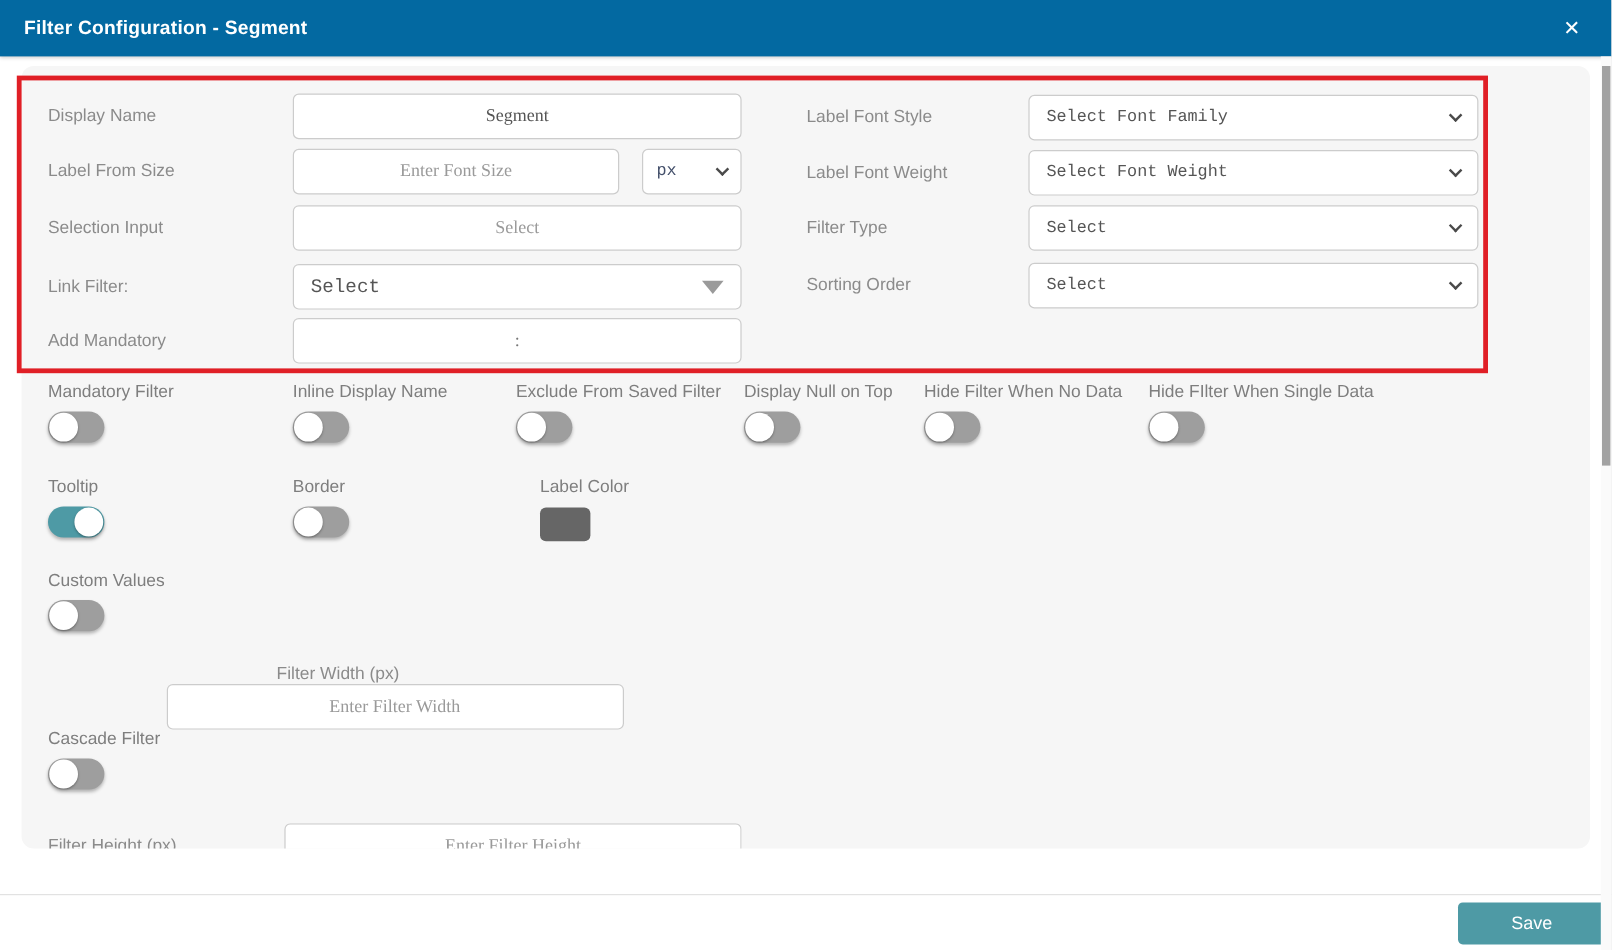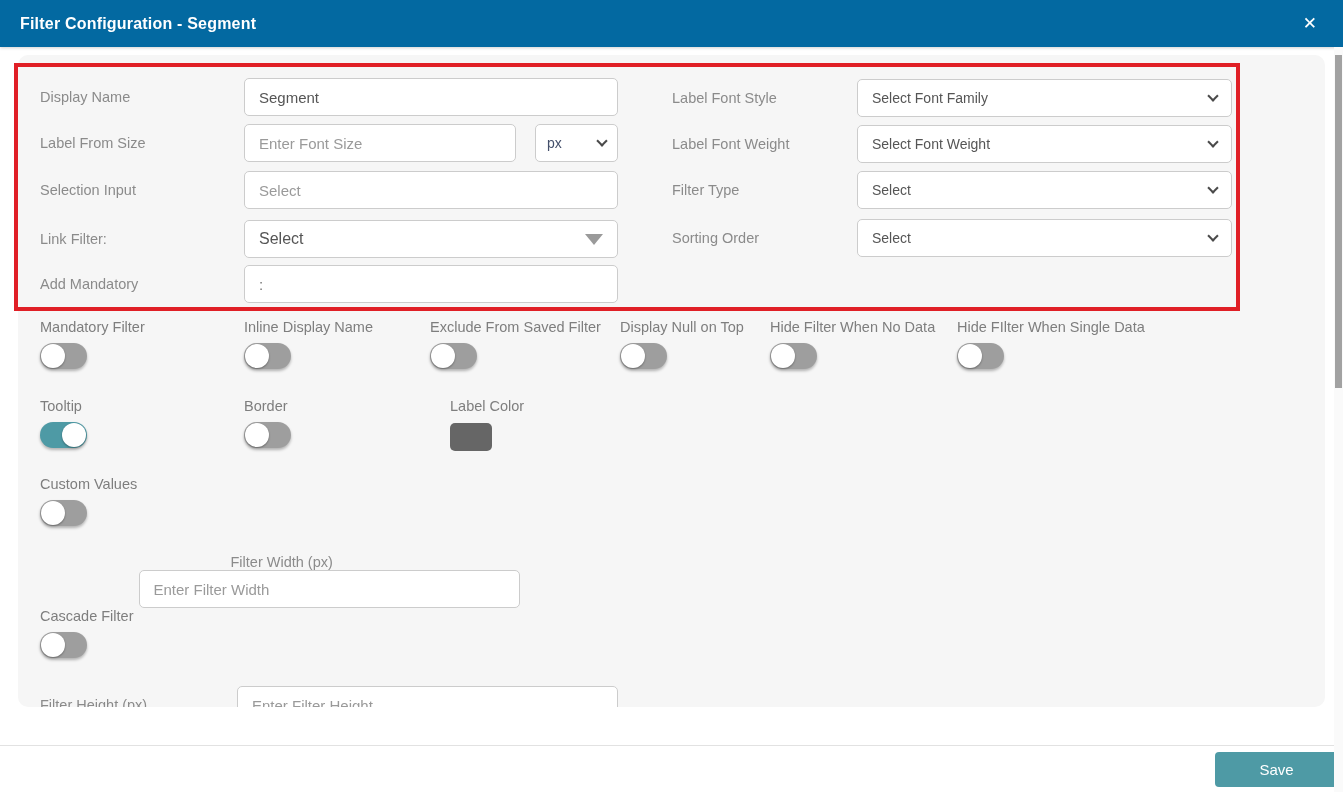--- a/index.html
+++ b/index.html
@@ -36,28 +36,28 @@
 
   .row { position:absolute; display:flex; align-items:center; height:38px; }
   .flabel { font-size:14.5px; color:#8b8b8b; }
   .lw204 { width:204px; flex:none; }
   .lw185 { width:185px; flex:none; }
   .lw197 { width:197px; flex:none; }
 
   .tbox {
     height:38px; background:#fff; border:1px solid #cccccc; border-radius:5px;
     padding:0 14px; font-size:15px; color:#555; width:100%;
-    font-family:Liberation Sans, sans-serif; outline:none;
+    font-family:Liberation Serif, serif; outline:none;text-align:center;
   }
   .tbox::placeholder { color:#9a9a9a; opacity:1; }
 
   .selectbox {
     height:38px; background:#fff; border:1px solid #cccccc; border-radius:5px;
     padding:0 14px; display:flex; align-items:center; justify-content:space-between;
-    cursor:pointer; width:100%;
+    cursor:pointer; width:100%;font-family:Liberation Mono, monospace;
   }
   .selectbox .stext { font-size:14px; color:#555; }
   .chev {
     width:8px; height:8px; flex:none;
     border-right:2px solid #4a4a4a; border-bottom:2px solid #4a4a4a;
     transform:rotate(45deg); margin-top:-4px;
   }
   .tri {
     width:0; height:0; flex:none;
     border-left:9px solid transparent; border-right:9px solid transparent;

